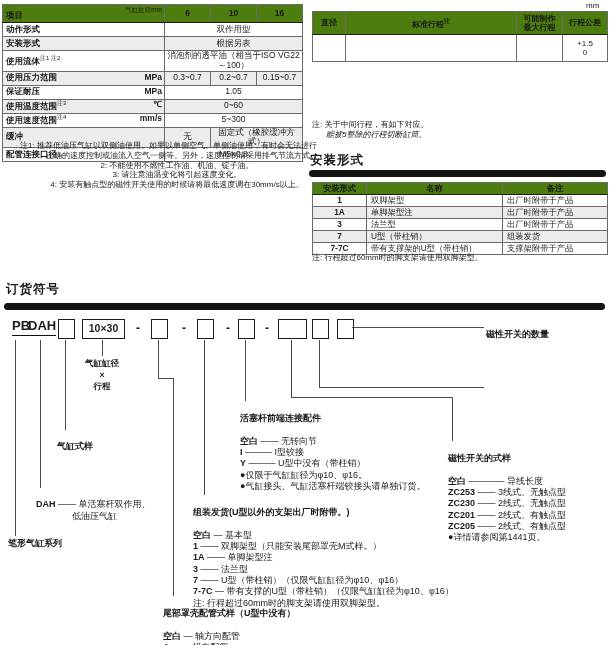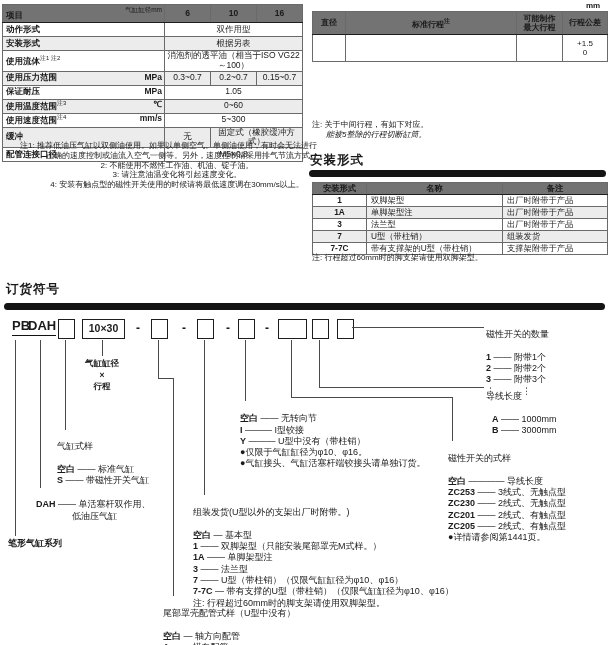--- a/index.html
+++ b/index.html
@@ -4,41 +4,41 @@
 <style>
   html,body{margin:0;padding:0;}
   body{width:609px;height:645px;background:#fff;font-family:"Liberation Sans",sans-serif;color:#1a1a1a;}
   .page{position:relative;width:609px;height:645px;overflow:hidden;background:#fff;}
   .abs{position:absolute;}
 
   
   table{border-collapse:collapse;table-layout:fixed;background:#fff;}
   td,th{border:1px solid #6a6a6a;padding:0 2px;font-size:8.5px;text-align:center;vertical-align:middle;line-height:1.15;}
   .tbl{border:1.5px solid #1d1d1d;}
-  .tbl thead td,.tbl thead th{background:#737373;border-bottom:1.5px solid #1d1d1d;font-weight:bold;}
+  .tbl thead td,.tbl thead th{background:#4d7c0f;border-bottom:1.5px solid #1d1d1d;font-weight:bold;}
   .tbl tbody tr:nth-child(even) td{background:#ececec;}
 
   
   .spec{left:2px;top:4px;width:300px;}
   .spec td{height:13px;}
   .spec td.lbl{text-align:left;font-weight:bold;padding-left:3px;}
   .spec td.lbl .unit{float:right;font-weight:bold;}
   .spec td.lbl sup{font-size:6px;font-weight:normal;}
   td.diag{position:relative;height:17px;padding:0;background:
     linear-gradient(to bottom right,rgba(0,0,0,0) calc(50% - .7px),#555 calc(50% - .7px),#555 calc(50% + .7px),rgba(0,0,0,0) calc(50% + .7px)) #d6d6d6;}
   .diag .c-top{position:absolute;top:1px;right:2px;font-size:6.5px;font-weight:normal;}
   .diag .c-bot{position:absolute;bottom:1px;left:3px;font-size:8.5px;font-weight:bold;}
 
   
   .notes{left:20px;top:141px;width:301px;font-size:8px;line-height:9.8px;}
   .notes div{padding-left:26px;}
   .notes div:first-child{text-indent:-26px;}
   .notes div:not(:first-child){text-indent:-13px;text-align:center;}
 
-  .mm-label{left:586px;top:1px;font-size:8px;font-weight:bold;}
+  .mm-label{left:586px;top:1px;font-size:8px;}
 
   
   .stroke{left:312px;top:11px;width:295px;}
   .stroke td{font-size:8.3px;}
   .stroke thead td{height:22px;font-size:8px;white-space:pre-line;}
   .stroke td.dia{font-weight:bold;}
   .stroke td.strokes{text-align:left;padding-left:4px;white-space:pre-line;height:26px;}
   .stroke td.tol{background:#fff;font-size:8px;white-space:pre-line;}
   .stroke sup{font-size:6px;}
   .stroke-notes{left:312px;top:120px;width:295px;font-size:8px;line-height:9.6px;}
@@ -58,21 +58,21 @@
 
   
   .codeword{font-size:13px;font-weight:bold;border-bottom:1.5px solid #111;padding-bottom:2px;line-height:15px;}
   .cbox{border:1.2px solid #1d1d1d;background:#fff;}
   .sizebox{font-size:10.5px;font-weight:bold;text-align:center;line-height:17px;}
   .csep{font-size:12px;font-weight:bold;}
   .ln{background:#4a4a4a;}
 
   
   .grp{font-size:9px;line-height:11.3px;white-space:pre-line;}
-  .grp .ttl{font-weight:normal;}
+  .grp .ttl{font-weight:bold;}
   .grp .code{font-weight:bold;}
   .grp .code:empty{display:none;}
   .sizelbl{width:58px;text-align:center;font-size:8.5px;font-weight:bold;line-height:11.5px;}
   .series{font-size:9px;font-weight:bold;}
 </style>
 </head>
 <body>
 
 <div class="page">
 
@@ -259,50 +259,45 @@
   <div class="abs ln" style="left:352px;top:327px;width:132px;height:1px;"></div>
 
   <div class="abs sizelbl" style="left:73px;top:358px;">
       <div>气缸缸径</div>
       <div>×</div>
       <div>行程</div>
     </div>
 
   <div class="abs grp" style="left:486px;top:318px;">
     <div class="ttl">磁性开关的数量</div>
-    <div><div><span class="code">1</span> <span>—— 附带1个</span></div><div><span class="code">2</span> <span>—— 附带2个</span></div><div><span class="code">3</span> <span>—— 附带3个</span></div><div> <span>⋮　　　⋮</span></div></div>
-  </div>
-
-  <div class="abs grp" style="left:486px;top:380px;">
-    <div class="ttl">导线长度</div>
-    <div style="margin-left:6px;"><div><span class="code">A</span> <span>—— 1000mm</span></div><div><span class="code">B</span> <span>—— 3000mm</span></div></div>
-  </div>
+  </div>
+
 
   <div class="abs grp" style="left:448px;top:442px;">
     <div class="ttl">磁性开关的式样</div>
     <div><div><span class="code">空白</span> <span>———— 导线长度</span></div><div><span class="code">ZC253</span> <span>—— 3线式、无触点型</span></div><div><span class="code">ZC230</span> <span>—— 2线式、无触点型</span></div><div><span class="code">ZC201</span> <span>—— 2线式、有触点型</span></div><div><span class="code">ZC205</span> <span>—— 2线式、有触点型</span></div><div> <span>●详情请参阅第1441页。</span></div></div>
   </div>
 
   <div class="abs grp" style="left:240px;top:402px;">
+    <div class="ttl">活塞杆前端连接配件</div>
     <div><div><span class="code">空白</span> <span>—— 无转向节</span></div><div><span class="code">I</span> <span>——— I型铰接</span></div><div><span class="code">Y</span> <span>——— U型中没有（带柱销）</span></div><div> <span>●仅限于气缸缸径为φ10、φ16。</span></div><div> <span>●气缸接头、气缸活塞杆端铰接头请单独订货。</span></div></div>
   </div>
 
   <div class="abs grp" style="left:193px;top:496px;">
     <div class="ttl">组装发货(U型以外的支架出厂时附带。)</div>
     <div><div><span class="code">空白</span> <span>— 基本型</span></div><div><span class="code">1</span> <span>—— 双脚架型（只能安装尾部罩壳M式样。）</span></div><div><span class="code">1A</span> <span>—— 单脚架型注</span></div><div><span class="code">3</span> <span>—— 法兰型</span></div><div><span class="code">7</span> <span>—— U型（带柱销）（仅限气缸缸径为φ10、φ16）</span></div><div><span class="code">7-7C</span> <span>— 带有支撑的U型（带柱销）（仅限气缸缸径为φ10、φ16）</span></div><div> <span>注: 行程超过60mm时的脚支架请使用双脚架型。</span></div></div>
   </div>
 
   <div class="abs grp" style="left:163px;top:597px;">
     <div class="ttl">尾部罩壳配管式样（U型中没有）</div>
     <div><div><span class="code">空白</span> <span>— 轴方向配管</span></div><div><span class="code">A</span> <span>—— 横向配管</span></div></div>
   </div>
 
   <div class="abs grp" style="left:57px;top:430px;">
     <div class="ttl">气缸式样</div>
-    <div><div><span class="code">空白</span> <span>—— 标准气缸</span></div><div><span class="code">S</span> <span>—— 带磁性开关气缸</span></div></div>
   </div>
 
   <div class="abs grp" style="left:36px;top:488px;">
     <div><div><span class="code">DAH</span> <span>—— 单活塞杆双作用、</span></div><div> <span>　　　　低油压气缸</span></div></div>
   </div>
 
   <div class="abs series" style="left:8px;top:537px;">笔形气缸系列</div>
 
 </div>
 

